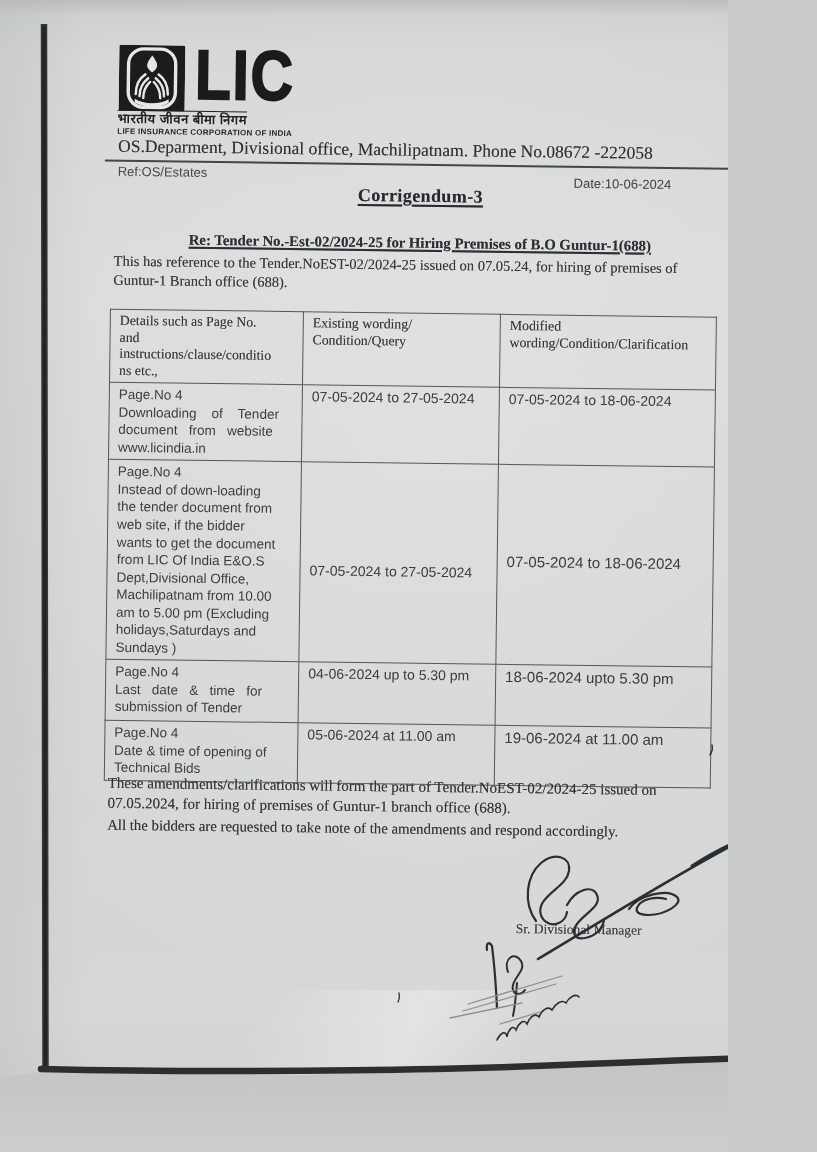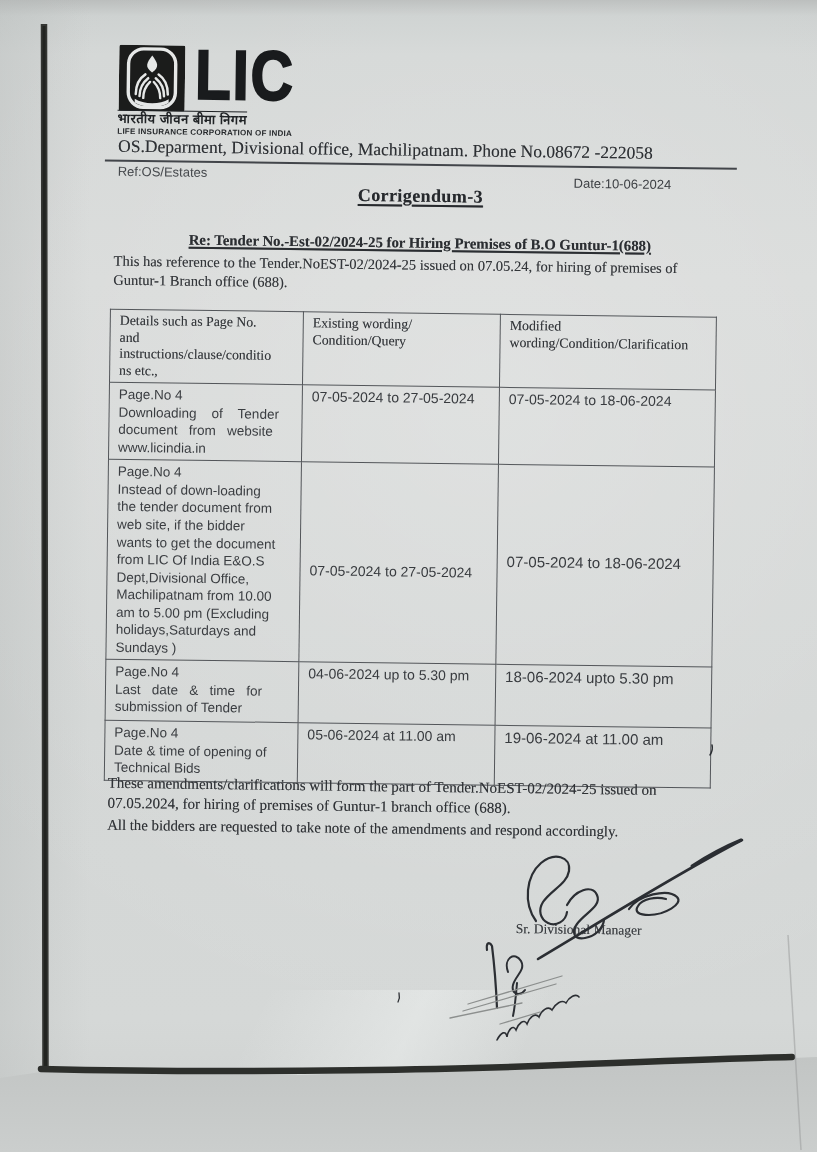--- a/index.html
+++ b/index.html
@@ -1,16 +1,16 @@
 <!DOCTYPE html>
 <html><head>
 <meta charset="utf-8">
 <style>
   html,body{margin:0;padding:0;background:#c9ccca;}
-  .canvas{position:relative;width:817px;height:1152px;overflow:hidden;background:#d2d5d4;
+  .canvas{position:relative;width:728px;height:1152px;overflow:hidden;background:#d2d5d4;
     font-family:"Liberation Serif",serif;}
   .paper-bg{position:absolute;inset:0;
     background:
       linear-gradient(90deg, rgba(180,184,183,.35) 0, rgba(180,184,183,0) 90px),
       radial-gradient(120% 80% at 60% 35%, rgba(255,255,255,.22), rgba(255,255,255,0) 70%),
       linear-gradient(180deg, #b9bcbb 0, #ccd0cf 16px, #d3d6d5 55px, #d8dad9 280px, #d3d6d5 720px, #d5d8d7 1020px, #cdd0cf 100%);}
   .streak{position:absolute;left:0;top:990px;width:817px;height:162px;
     background:linear-gradient(115deg, rgba(255,255,255,0) 30%, rgba(240,243,242,.45) 48%, rgba(255,255,255,0) 62%);}
   svg.overlay{position:absolute;left:0;top:0;width:817px;height:1152px;}
 

